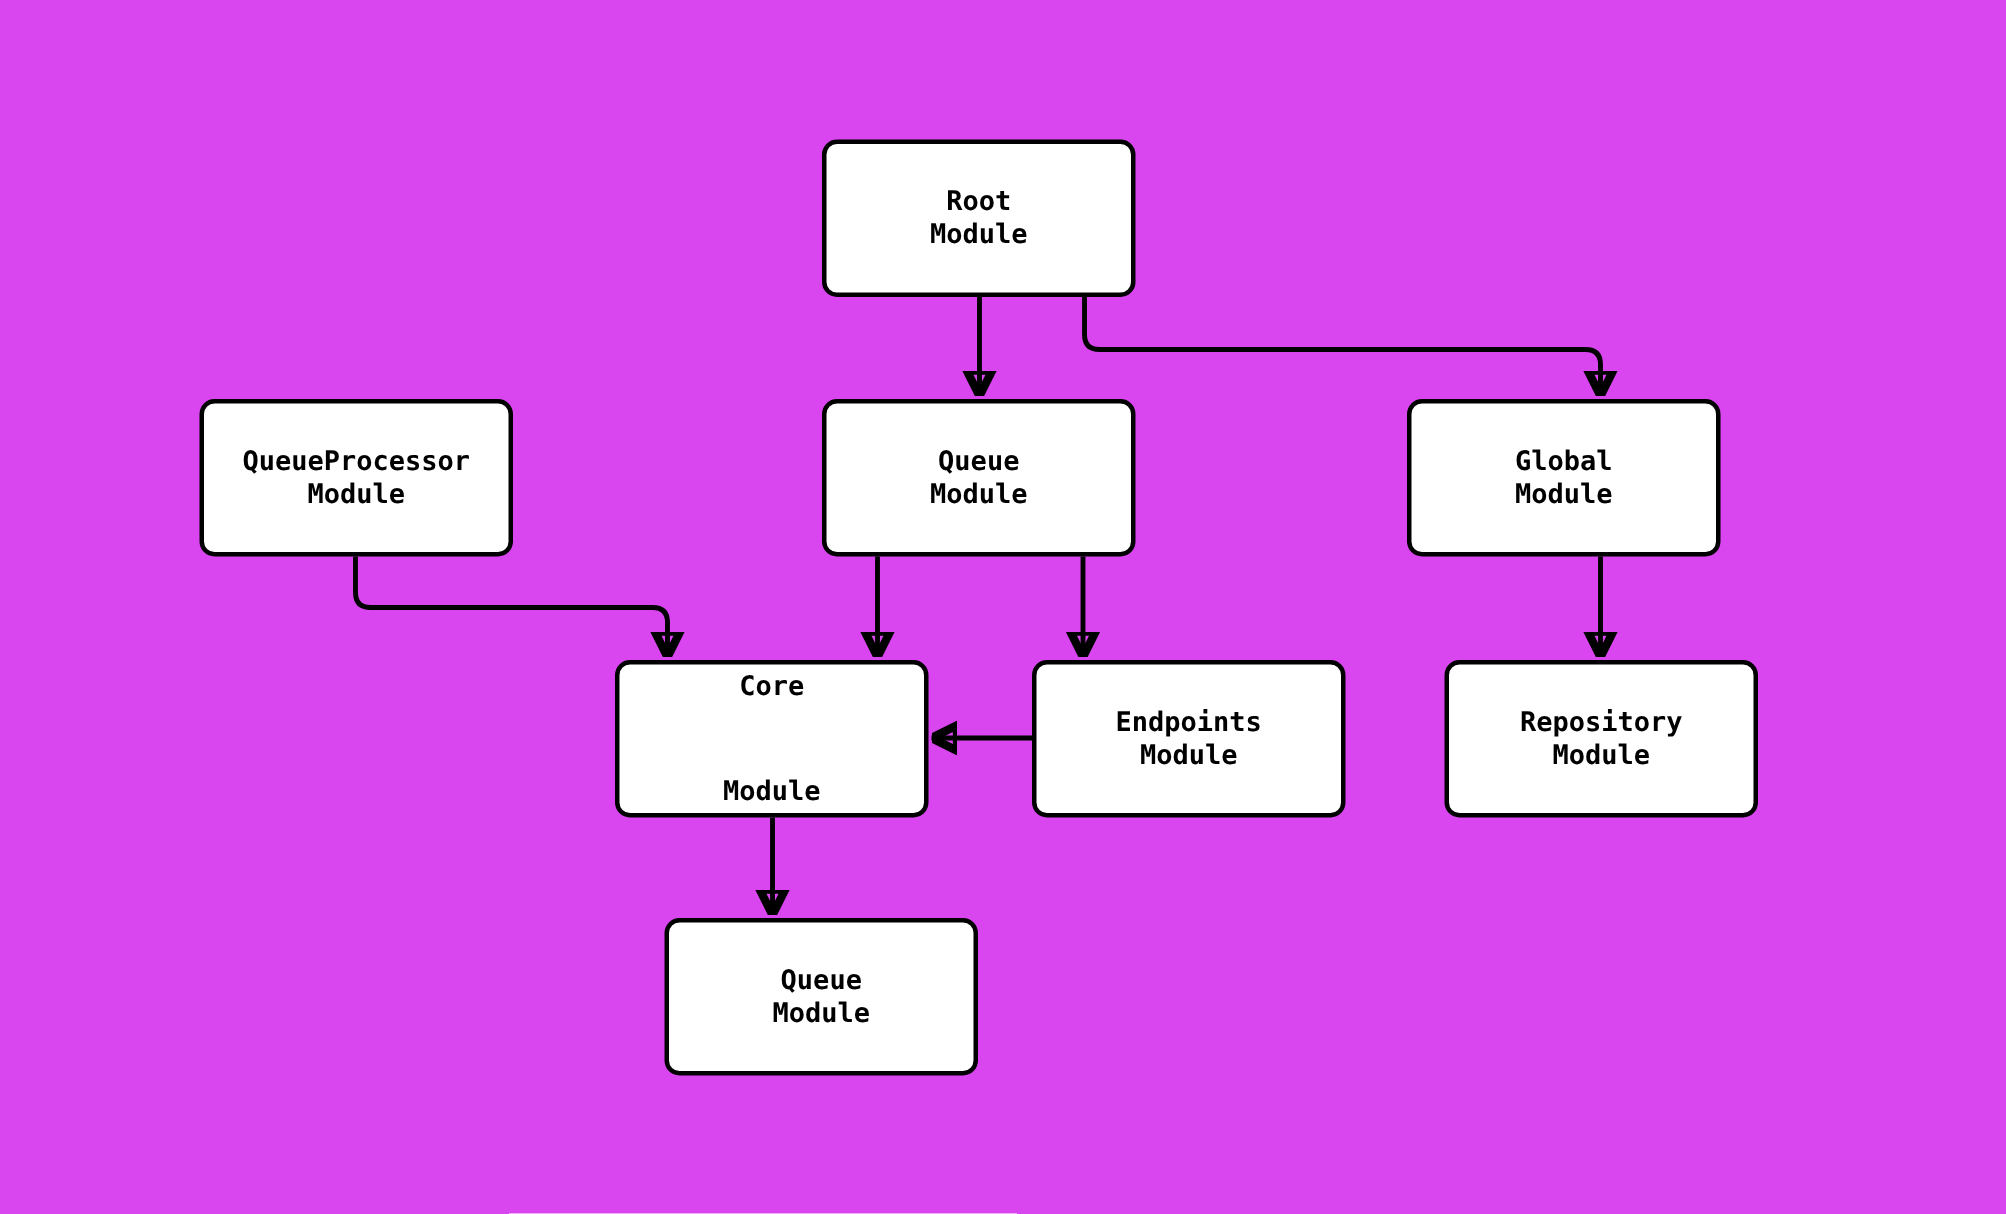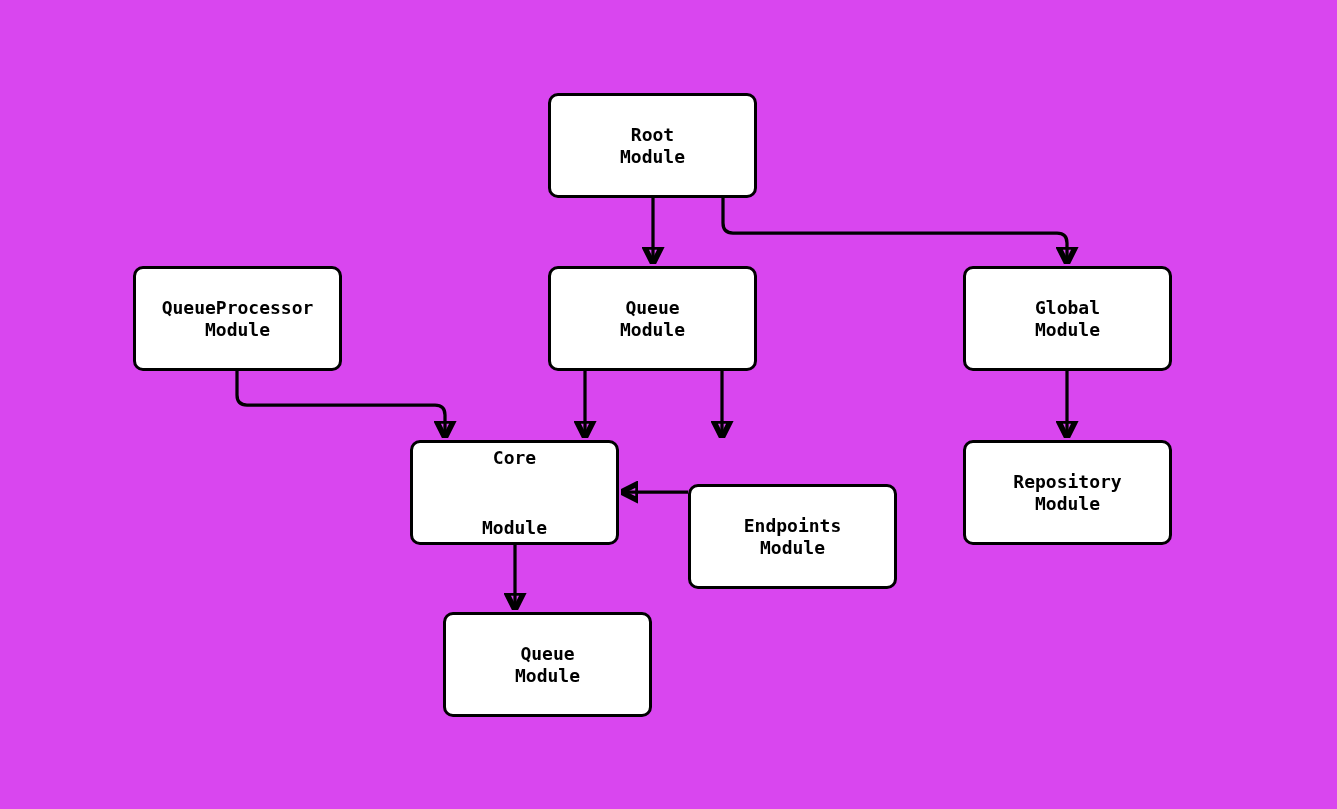--- a/index.html
+++ b/index.html
@@ -43,23 +43,23 @@
     font-size: 18px;
     font-weight: bold;
     line-height: 22px;
     color: #000000;
   }
   .node span { display: block; }
 
   .pos-root          { left: 548px;  top: 93px;  }
   .pos-queueprocessor{ left: 133px;  top: 266px; }
   .pos-server        { left: 548px;  top: 266px; }
-  .pos-global        { left: 963px;  top: 266px; }
+  .pos-global        { left: 938px;  top: 266px; }
   .pos-core          { left: 410px;  top: 440px; gap: 48px; }
-  .pos-endpoints     { left: 688px;  top: 440px; margin-top: 44px; }
+  .pos-endpoints     { left: 688px;  top: 440px; }
   .pos-repository    { left: 963px;  top: 440px; }
   .pos-queue         { left: 411px;  top: 612px; margin-left: 32px; }
 </style>
 </head>
 <body>
 
 <div class="canvas">
 
   <svg class="edges" viewBox="0 0 1337 809" xmlns="http://www.w3.org/2000/svg">
     <defs>

